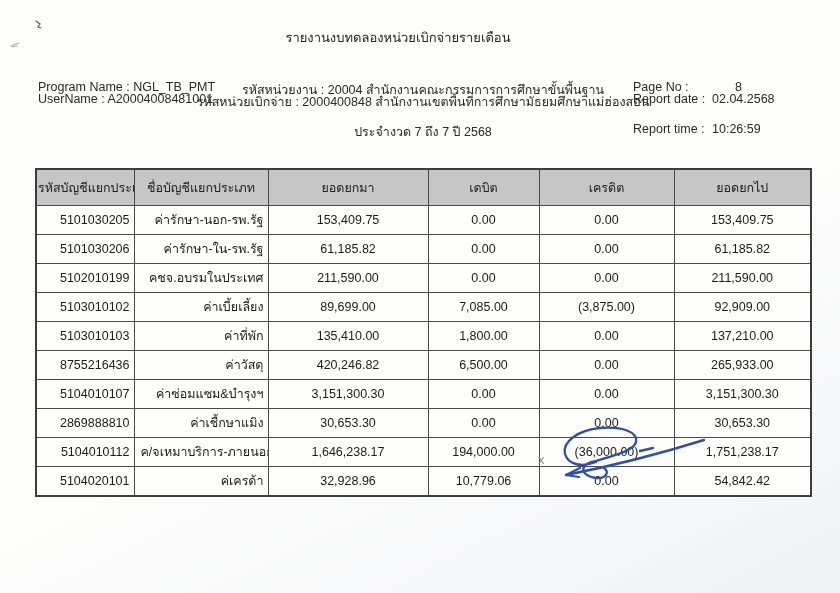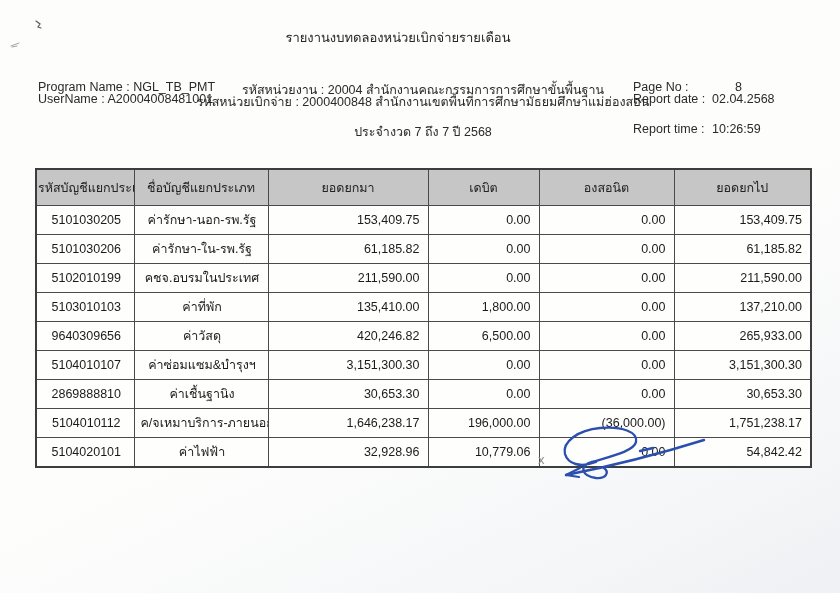--- a/index.html
+++ b/index.html
@@ -31,22 +31,22 @@
     border-collapse:collapse; table-layout:fixed;
     font-size:12.5px; color:#1b1b1b;
     border:2px solid #3d3d3d;
   }
   table.trial th, table.trial td { border:1px solid #4a4a4a; overflow:hidden; white-space:nowrap; }
   table.trial th {
     background:#c6c6c6; height:33px; font-weight:normal;
     text-align:center; color:#222;
   }
   table.trial td { height:28px; padding:0 8px; background:#fefefd; }
-  table.trial td.left { text-align:center; padding:0 4px 0 6px; }
-  table.trial td.num  { text-align:right; }
+  table.trial td.left { text-align:right; padding:0 4px 0 6px; }
+  table.trial td.num  { text-align:center; }
   
   .signature { position:absolute; left:520px; top:418px; width:200px; height:85px; pointer-events:none; }
   .pencil-a { position:absolute; left:33px; top:19px; width:12px; height:12px; }
   .pencil-b { position:absolute; left:10px; top:41px; width:12px; height:8px; }
 </style>
 </head>
 <body>
 
 <div class="paper">
 
@@ -87,21 +87,21 @@
       <col style="width:111px">
         <col style="width:135px">
         <col style="width:137px">
     </colgroup>
     <thead>
       <tr>
         <th>รหัสบัญชีแยกประเภท</th>
         <th>ชื่อบัญชีแยกประเภท</th>
         <th>ยอดยกมา</th>
         <th>เดบิต</th>
-        <th>องสอนิต</th>
+        <th>เครดิต</th>
         <th>ยอดยกไป</th>
       </tr>
     </thead>
     <tbody>
         <tr>
           <td class="left">5101030205</td>
           <td class="left">ค่ารักษา-นอก-รพ.รัฐ</td>
           <td class="num">153,409.75</td>
           <td class="num">0.00</td>
           <td class="num">0.00</td>
@@ -117,62 +117,70 @@
         </tr>
         <tr>
           <td class="left">5102010199</td>
           <td class="left">คชจ.อบรมในประเทศ</td>
           <td class="num">211,590.00</td>
           <td class="num">0.00</td>
           <td class="num">0.00</td>
           <td class="num">211,590.00</td>
         </tr>
         <tr>
+          <td class="left">5103010102</td>
+          <td class="left">ค่าเบี้ยเลี้ยง</td>
+          <td class="num">89,699.00</td>
+          <td class="num">7,085.00</td>
+          <td class="num">(3,875.00)</td>
+          <td class="num">92,909.00</td>
+        </tr>
+        <tr>
           <td class="left">5103010103</td>
           <td class="left">ค่าที่พัก</td>
           <td class="num">135,410.00</td>
           <td class="num">1,800.00</td>
           <td class="num">0.00</td>
           <td class="num">137,210.00</td>
         </tr>
         <tr>
-          <td class="left">9640309656</td>
+          <td class="left">8755216436</td>
           <td class="left">ค่าวัสดุ</td>
           <td class="num">420,246.82</td>
           <td class="num">6,500.00</td>
           <td class="num">0.00</td>
           <td class="num">265,933.00</td>
         </tr>
         <tr>
           <td class="left">5104010107</td>
           <td class="left">ค่าซ่อมแซม&amp;บำรุงฯ</td>
           <td class="num">3,151,300.30</td>
           <td class="num">0.00</td>
           <td class="num">0.00</td>
           <td class="num">3,151,300.30</td>
         </tr>
         <tr>
           <td class="left">2869888810</td>
-          <td class="left">ค่าเชื้นฐานิง</td>
+          <td class="left">ค่าเชื้กษาแมิง</td>
           <td class="num">30,653.30</td>
           <td class="num">0.00</td>
           <td class="num">0.00</td>
           <td class="num">30,653.30</td>
         </tr>
         <tr>
           <td class="left">5104010112</td>
           <td class="left">ค/จเหมาบริการ-ภายนอก</td>
           <td class="num">1,646,238.17</td>
-          <td class="num">196,000.00</td>
+          <td class="num">194,000.00</td>
           <td class="num">(36,000.00)</td>
           <td class="num">1,751,238.17</td>
         </tr>
         <tr>
           <td class="left">5104020101</td>
-          <td class="left">ค่าไฟฟ้า</td>
+          <td class="left">ค่เครด้า</td>
           <td class="num">32,928.96</td>
           <td class="num">10,779.06</td>
           <td class="num">0.00</td>
           <td class="num">54,842.42</td>
         </tr>
       </tbody>
   </table>
 
   <svg class="signature" viewBox="0 0 200 85">
     <path d="M 76 44 C 60 50, 48 46, 45 36 C 42 24, 58 12, 80 10 C 102 8, 118 14, 116 24

